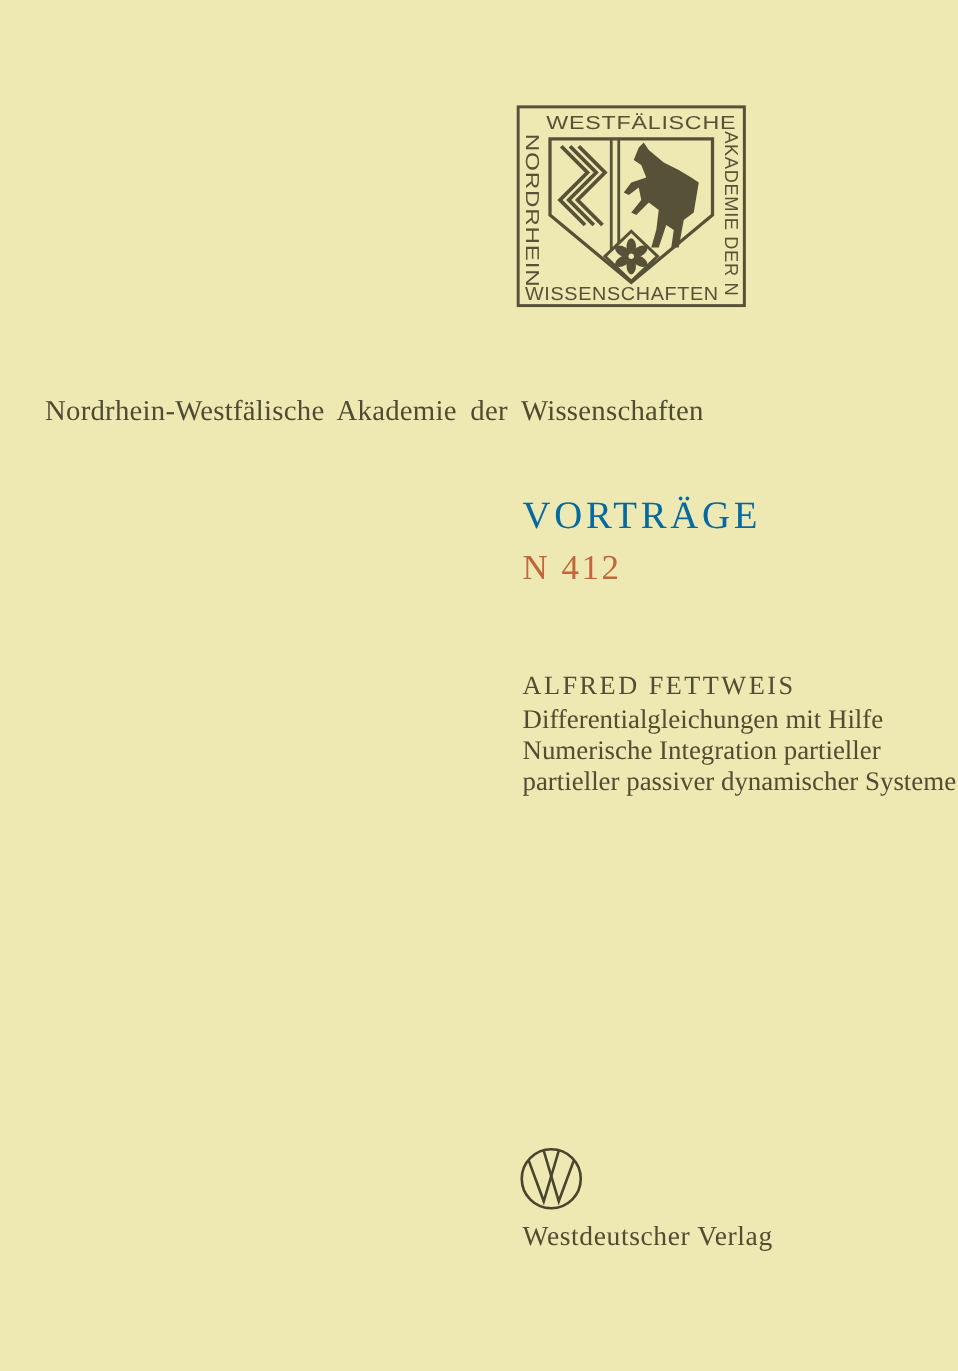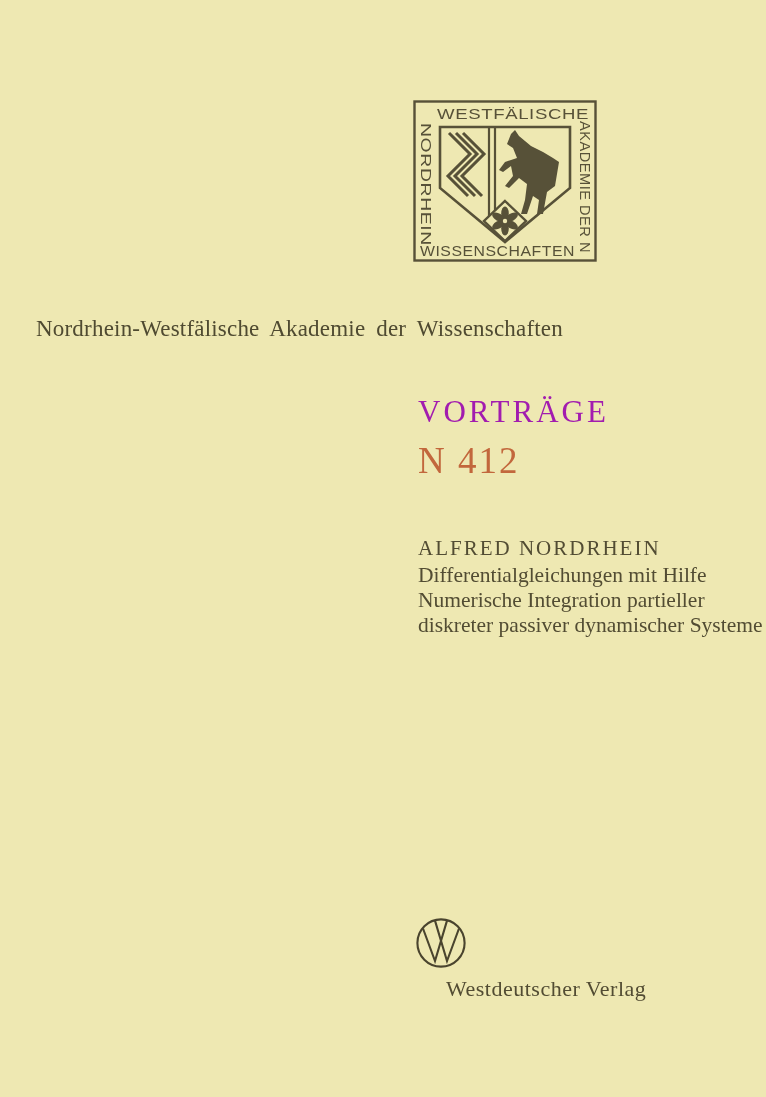--- a/index.html
+++ b/index.html
@@ -6,44 +6,44 @@
   body {
     width: 766px; height: 1097px;
     background: #eee8b2;
     position: relative;
     overflow: hidden;
     font-family: "Liberation Serif", serif;
   }
   .abs { position: absolute; }
 
   
-  .crest { left: 413px; top: 100px; width: 184px; height: 162px; }
+  .crest { left: 413px; top: 84px; width: 184px; height: 162px; }
   .crest svg { display: block; }
 
   
   .academy {
     left: 36px; top: 316px;
     font-size: 23px;
     color: #4f4a31;
     letter-spacing: 0.2px;
     word-spacing: 5px;
     white-space: nowrap;
   }
 
   
   .series-name {
     left: 418px; top: 394px;
     font-size: 31px;
-    color: #a21caf;
+    color: #0369a1;
     letter-spacing: 3px;
     white-space: nowrap;
   }
   .series-number {
     left: 418px; top: 439px;
-    font-size: 37px;
+    font-size: 28px;
     color: #c2673c;
     letter-spacing: 2px;
     white-space: nowrap;
   }
 
   
   .author {
     left: 418px; top: 536px;
     font-size: 21px;
     color: #524c33;
@@ -59,21 +59,20 @@
   }
 
   
   .monogram { left: 415px; top: 916px; width: 52px; height: 54px; }
   .publisher-name {
     left: 418px; top: 976px;
     font-size: 22px;
     color: #524c33;
     letter-spacing: 0.5px;
     white-space: nowrap;
-    margin-left: 28px;
   }
 
   .crest-text {
     font-family: "Liberation Sans", sans-serif;
     font-size: 15px;
     fill: #575138;
     letter-spacing: 0.5px;
   }
 </style>
 </head>
@@ -131,25 +130,25 @@
     <text class="crest-text" transform="translate(8,23) rotate(90)" textLength="123" lengthAdjust="spacingAndGlyphs">NORDRHEIN</text>
     <text class="crest-text" transform="translate(167,21) rotate(90)" textLength="132" lengthAdjust="spacingAndGlyphs">AKADEMIE DER N</text>
   </svg>
 </div>
 
 <div class="abs academy">Nordrhein-Westfälische Akademie der Wissenschaften</div>
 
 <div class="abs series-name">VORTRÄGE</div>
 <div class="abs series-number">N 412</div>
 
-<div class="abs author">ALFRED NORDRHEIN</div>
+<div class="abs author">ALFRED FETTWEIS</div>
 <div class="abs work-title">
   <div>Differentialgleichungen mit Hilfe</div>
   <div>Numerische Integration partieller</div>
-  <div>diskreter passiver dynamischer Systeme</div>
+  <div>partieller passiver dynamischer Systeme</div>
 </div>
 
 <div class="abs monogram">
   <svg width="52" height="54" viewBox="0 0 52 52">
     <g fill="none" stroke="#4a442e" stroke-width="2.1">
       <circle cx="26" cy="26" r="23.6"></circle>
       <polyline points="8,11.5 20,44 32,3.6"></polyline>
       <polyline points="20,3.6 32,44 44,11.5"></polyline>
     </g>
   </svg>

